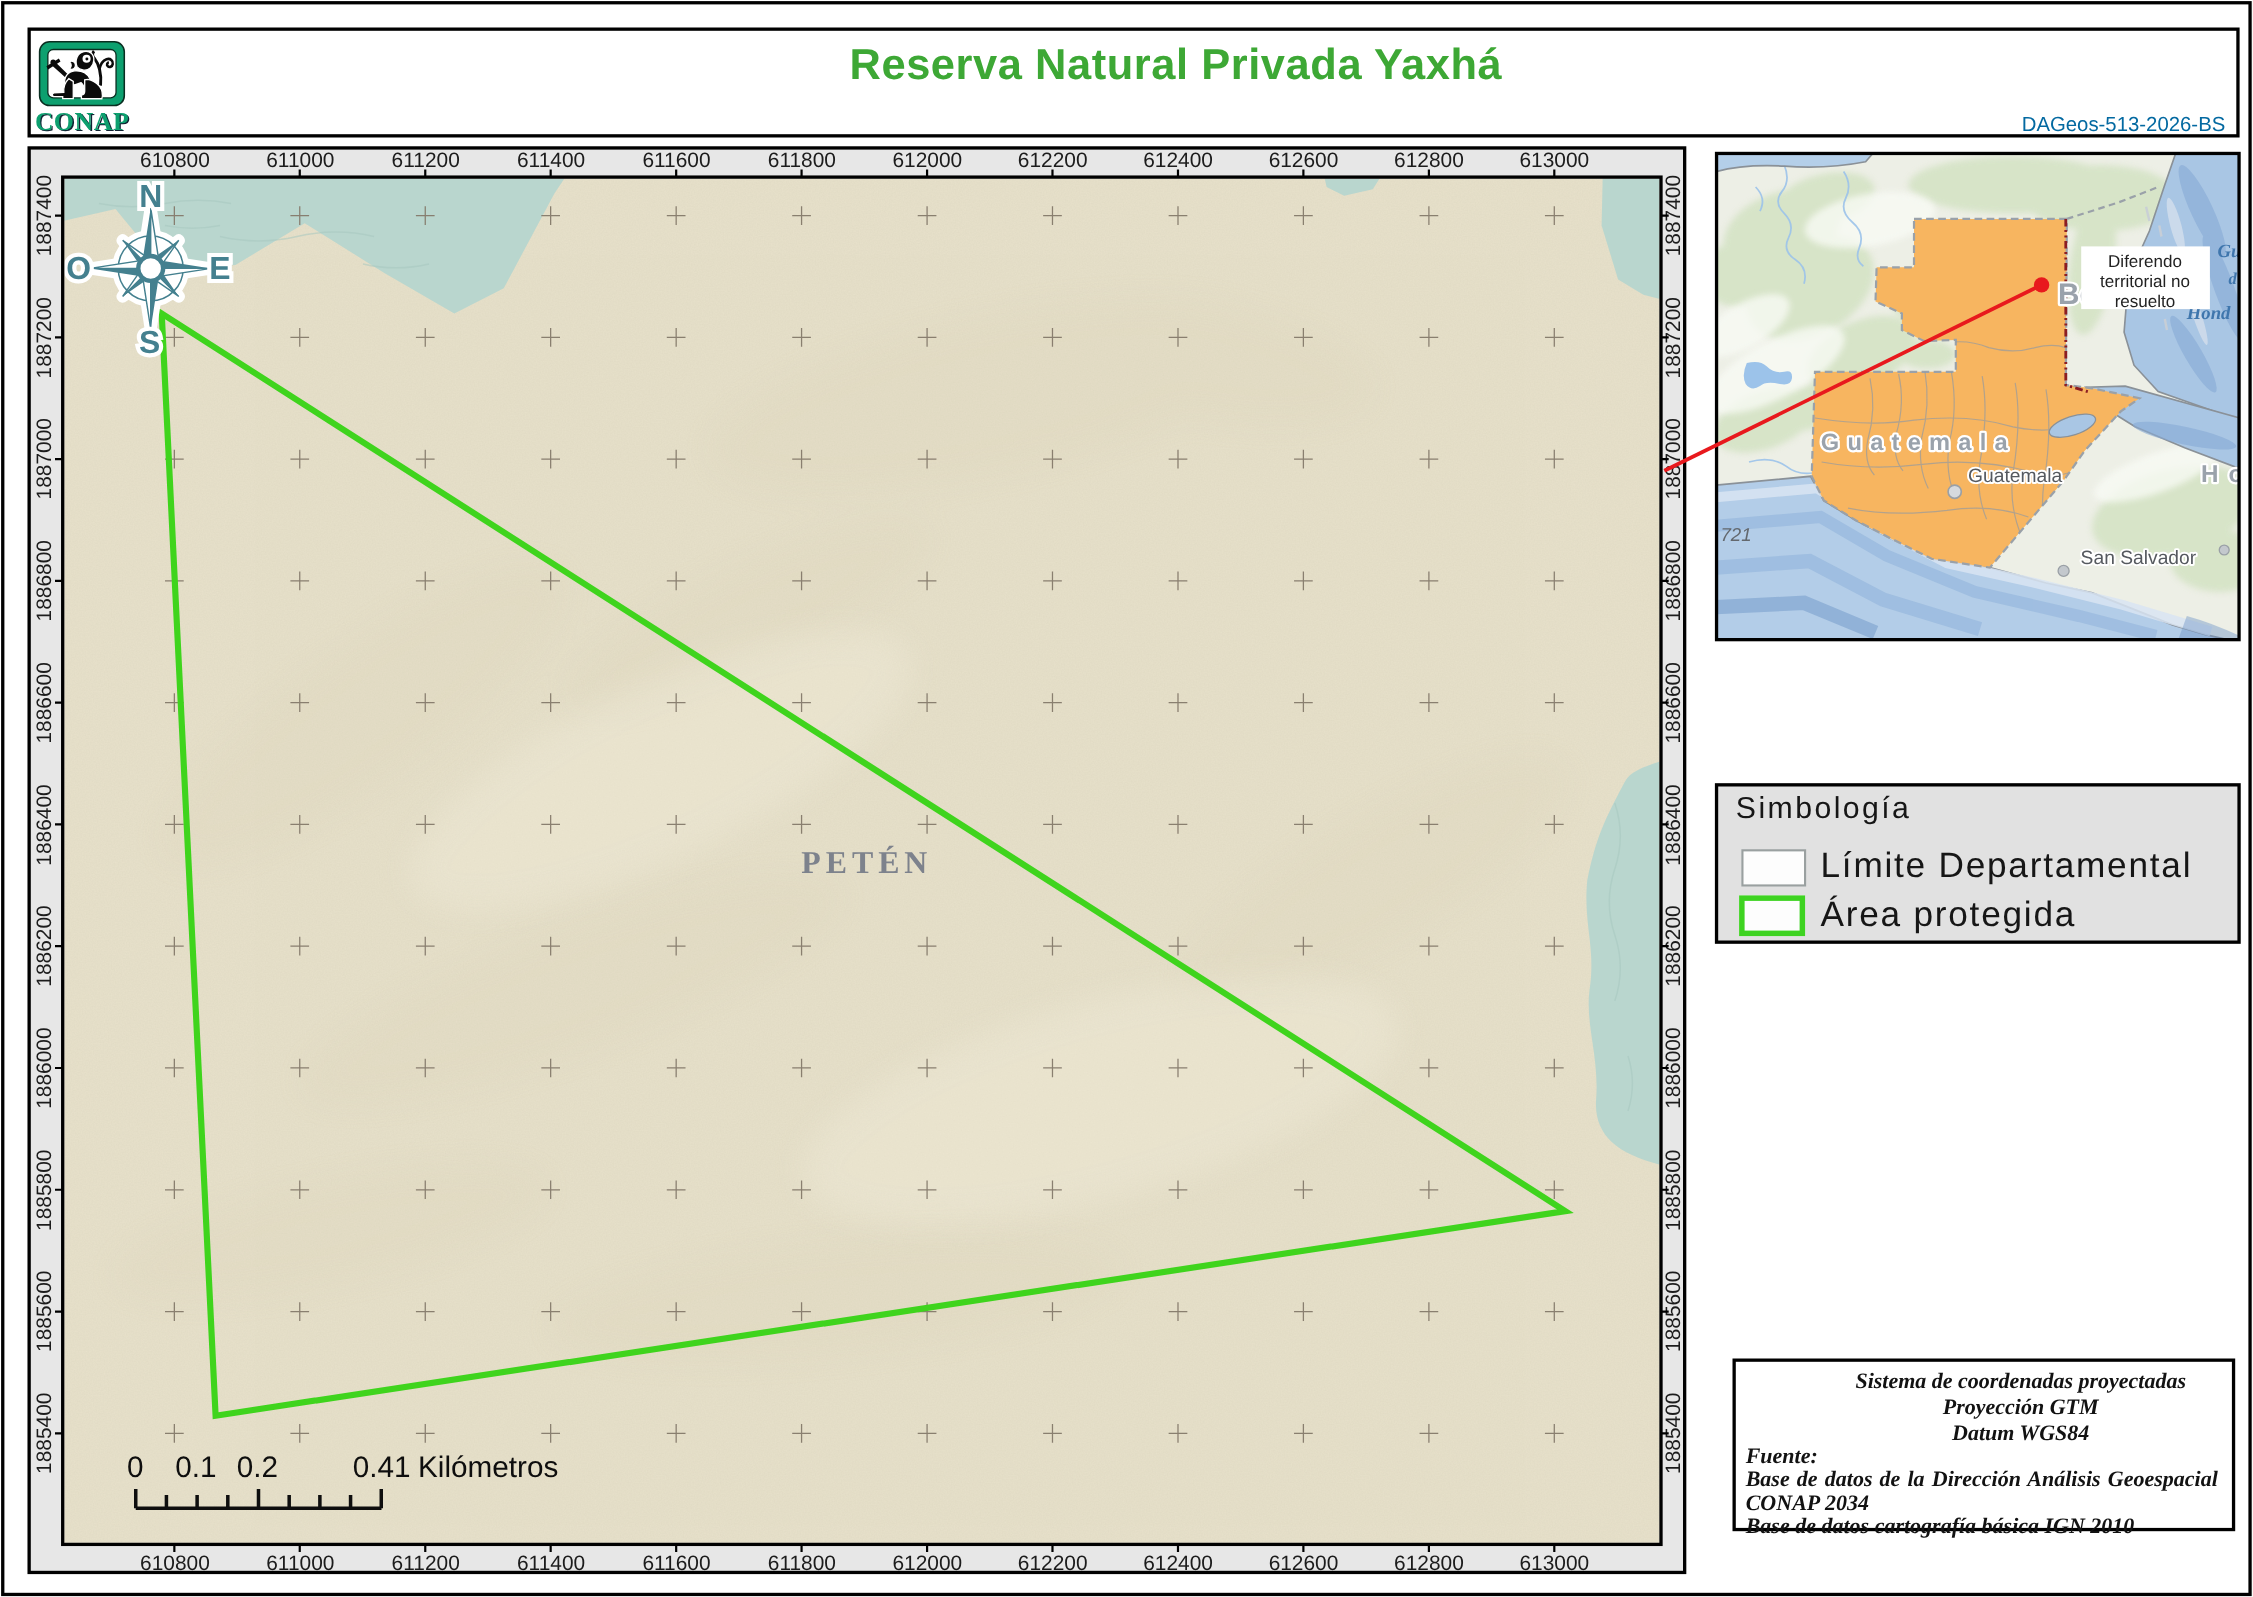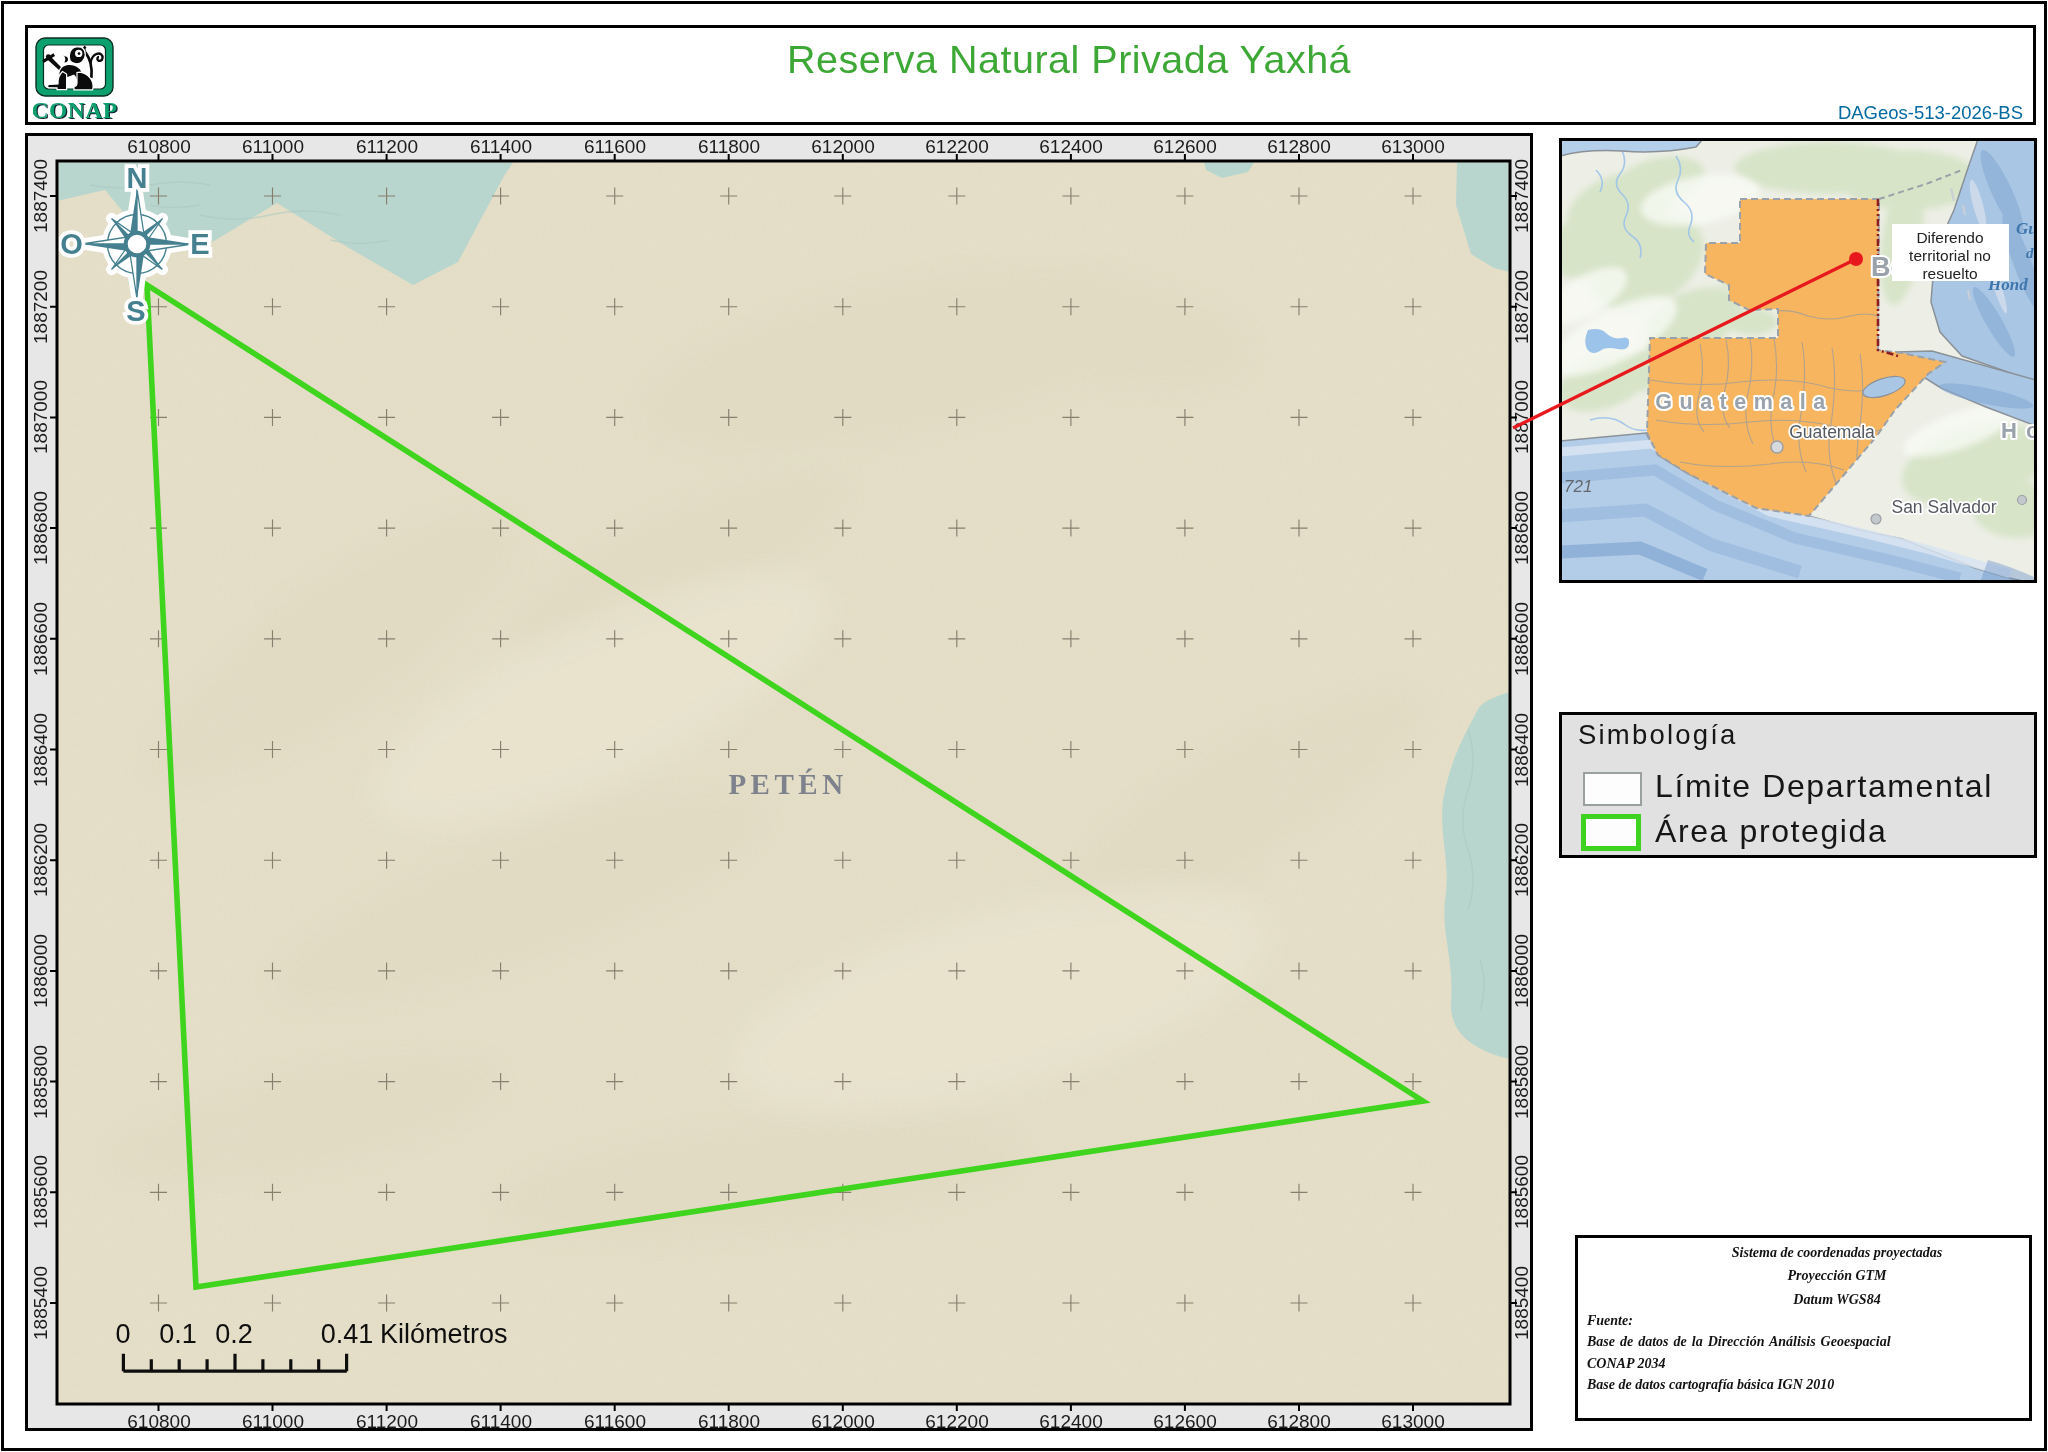--- a/index.html
+++ b/index.html
@@ -2,29 +2,29 @@
 <html><head>
 <meta charset="utf-8">
 <style>
   html,body{margin:0;padding:0;}
   body{width:2048px;height:1452px;position:relative;background:#fff;
        font-family:"Liberation Sans",sans-serif;overflow:hidden;}
   .abs{position:absolute;}
   #outer{left:1px;top:1px;width:2040px;height:1444px;border:3px solid #000;}
   #header{left:25px;top:25px;width:2011px;height:100px;border:3px solid #000;box-sizing:border-box;background:#fff;}
   #title{left:120px;top:37px;width:1898px;height:44px;text-align:center;
-         font-size:39.5px;font-weight:normal;color:#3da835;letter-spacing:0.5px;line-height:44px;}
+         font-size:39.5px;font-weight:bold;color:#3da835;letter-spacing:0.5px;line-height:44px;}
   #dageos{right:25px;top:104px;font-size:18.5px;color:#0369a1;line-height:18px;}
   #frame{left:25px;top:133px;width:1508px;height:1298px;border:3px solid #000;box-sizing:border-box;background:#e7e7e7;}
   .coord{position:absolute;font-size:19px;color:#1c1c1c;width:110px;text-align:center;line-height:20px;}
   .cv{transform:translate(-50%,-50%) rotate(-90deg);}
   #legend{left:1559px;top:712px;width:478px;height:146px;border:3px solid #000;box-sizing:border-box;background:#e1e1e1;}
   .lgtxt{position:absolute;color:#161616;font-size:32px;letter-spacing:1.6px;}
-  #infobox{left:1575px;top:1235px;width:457px;height:186px;border:3px solid #000;box-sizing:border-box;background:#fff;
-           font-family:"Liberation Serif",serif;font-weight:bold;font-style:italic;font-size:14px;color:#121212;}
+  #infobox{left:1575px;top:1235px;width:457px;height:157px;border:3px solid #000;box-sizing:border-box;background:#fff;
+           font-family:"Liberation Serif",serif;font-weight:bold;font-style:italic;font-size:20px;color:#121212;}
   .il{position:absolute;white-space:nowrap;}
 </style>
 </head>
 <body>
 <div class="abs" id="outer"></div>
 <div class="abs" id="header"></div>
 <div class="abs" id="title">Reserva Natural Privada Yaxhá</div>
 <div class="abs" id="dageos">DAGeos-513-2026-BS</div>
 <div class="abs" id="frame"></div>
 <div class="coord" style="left:104px;top:137px;">610800</div>

